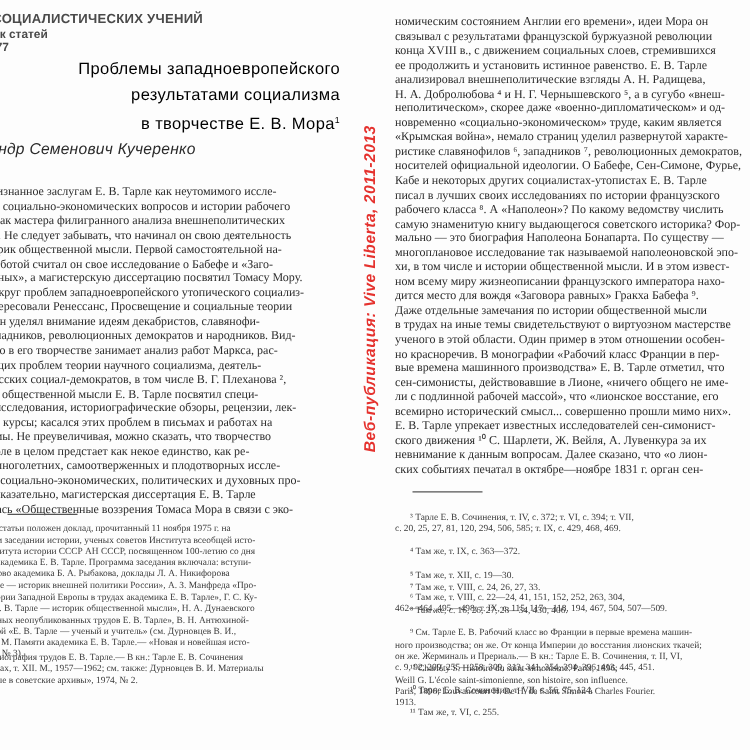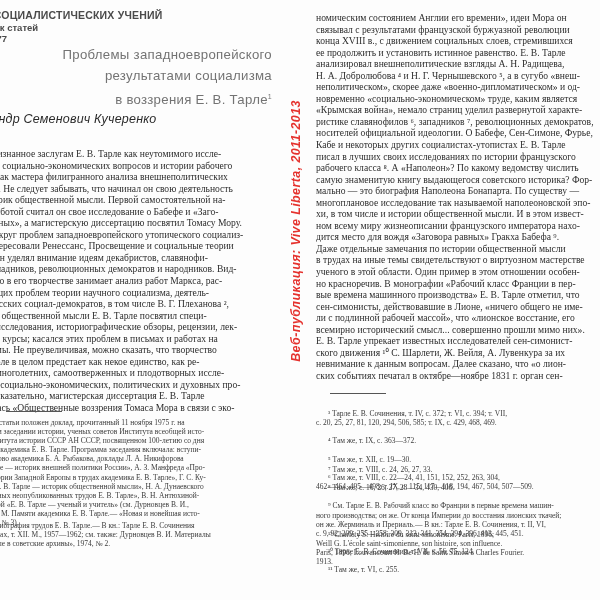--- a/index.html
+++ b/index.html
@@ -67,21 +67,21 @@
     position: absolute;
     top: 44px;
     left: 0;
     width: 282px;
     text-align: right;
     padding-right: 10px;
     box-sizing: border-box;
     font-family: "Liberation Sans", sans-serif;
     font-size: 13.2px;
     font-weight: 400;
-    color: #737373;
+    color: #000000;
     line-height: 21px;
     letter-spacing: 0.3px;
   }
   .article-title .sup {
     font-size: 7px;
     vertical-align: super;
   }
 
   .author-line {
     position: absolute;
@@ -193,21 +193,21 @@
     <div class="running-head">ИСТОРИЯ СОЦИАЛИСТИЧЕСКИХ УЧЕНИЙ</div>
 
     <div class="running-sub1">Сборник статей</div>
 
     <div class="running-sub2">1977</div>
 
     <div class="article-title">
       <div>Проблемы западноевропейского</div>
       <div>результатами социализма</div>
       <div>
-        <span>в воззрения Е. В. Тарле</span><span class="sup">1</span>
+        <span>в творчестве Е. В. Мора</span><span class="sup">1</span>
       </div>
     </div>
 
     <div class="author-line">Александр Семенович Кучеренко</div>
 
     <div class="body-col left-body">Общепризнанное заслугам Е. В. Тарле как неутомимого иссле-
 дователя социально-экономических вопросов и истории рабочего
 класса, как мастера филигранного анализа внешнеполитических
 проблем. Не следует забывать, что начинал он свою деятельность
 как историк общественной мысли. Первой самостоятельной на-

